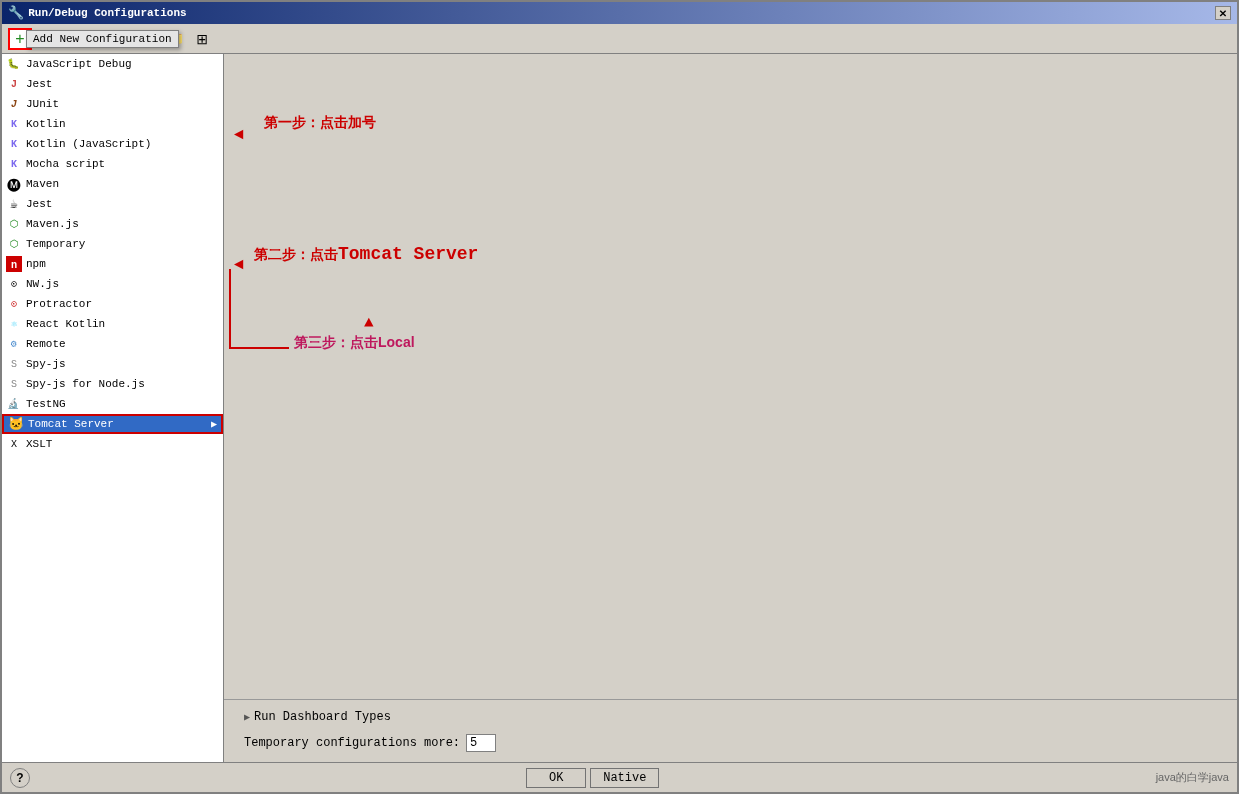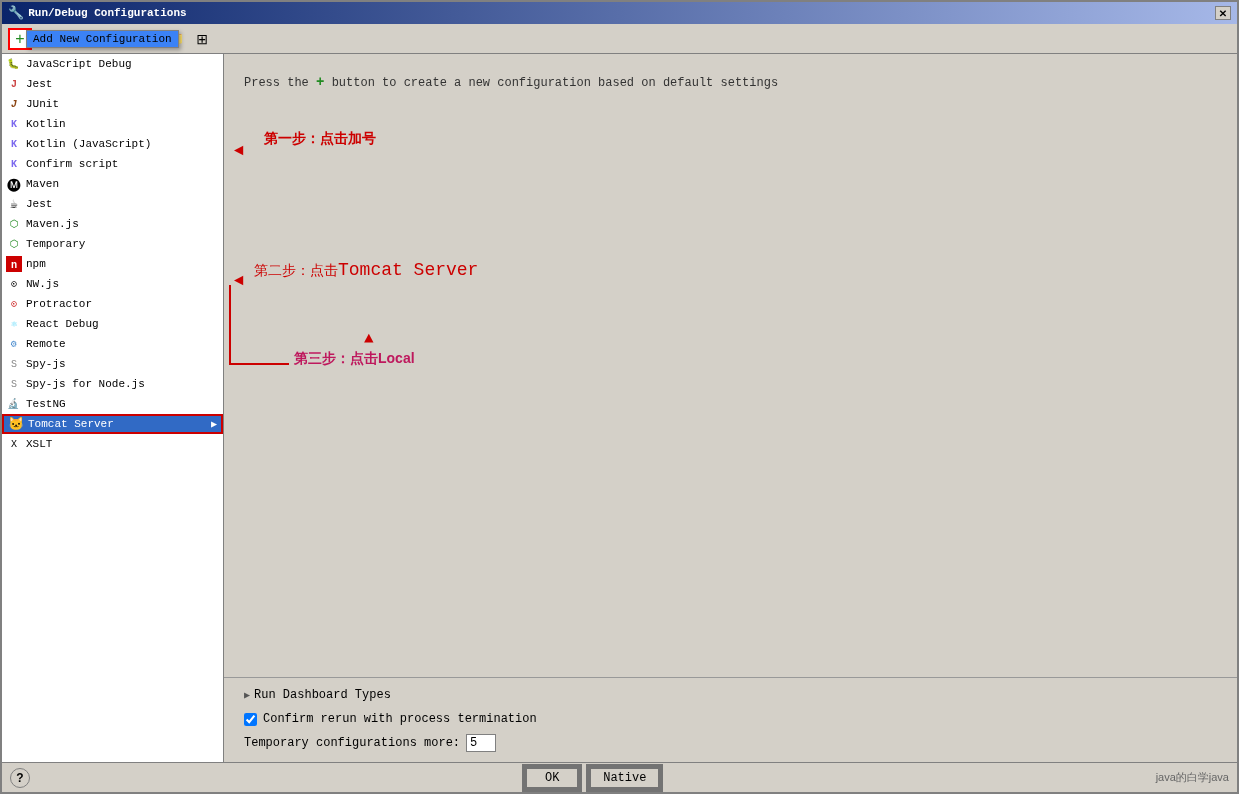--- a/index.html
+++ b/index.html
@@ -23,21 +23,21 @@
     
     .list-area { flex: 1; overflow-y: auto; overflow-x: hidden; }
     
     .list-item { display: flex; align-items: center; gap: 4px; padding: 1px 4px; cursor: pointer; font-size: 11px; white-space: nowrap; height: 20px; }
     .list-item.highlighted { background: #316ac5; color: white; }
     
     .item-icon { width: 16px; height: 16px; display: flex; align-items: center; justify-content: center; font-size: 10px; flex-shrink: 0; }
     .item-label { flex: 1; overflow: hidden; text-overflow: ellipsis; }
     .item-arrow { font-size: 10px; margin-left: auto; }
     
-    .add-new-tooltip { position: absolute; top: 48px; left: 0; background: #3b82f6; border: 1px solid #808080; padding: 2px 6px; font-size: 11px; white-space: nowrap; z-index: 10; box-shadow: 2px 2px 4px rgba(0,0,0,0.3); }
+    .add-new-tooltip { position: absolute; top: 48px; left: 0; background: #e5e5e5; border: 1px solid #808080; padding: 2px 6px; font-size: 11px; white-space: nowrap; z-index: 10; box-shadow: 2px 2px 4px rgba(0,0,0,0.3); }
     
     .right-panel { flex: 1; background: #d4d0c8; display: flex; flex-direction: column; }
     
     .right-content { flex: 1; padding: 20px; }
     
     .press-plus-text { font-size: 12px; font-family: 'Courier New', monospace; color: #333; }
     
     .bottom-section { padding: 10px 20px; border-top: 1px solid #999; }
     
     .run-dashboard { display: flex; align-items: center; gap: 4px; margin-bottom: 10px; cursor: pointer; }
@@ -45,21 +45,21 @@
     
     .checkbox-row { display: flex; align-items: center; gap: 6px; margin-bottom: 8px; font-family: 'Courier New', monospace; font-size: 12px; }
     .checkbox-row input[type="checkbox"] { margin: 0; }
     
     .limit-row { display: flex; align-items: center; gap: 6px; font-family: 'Courier New', monospace; font-size: 12px; }
     .limit-input { width: 30px; border: 1px solid #808080; padding: 1px 3px; font-family: 'Courier New', monospace; font-size: 12px; background: white; }
     
     .bottom-bar { display: flex; align-items: center; justify-content: space-between; padding: 4px 8px; background: #d4d0c8; border-top: 1px solid #808080; height: 30px; }
     .help-btn { width: 20px; height: 20px; border-radius: 50%; border: 1px solid #808080; background: #d4d0c8; font-weight: bold; cursor: pointer; display: flex; align-items: center; justify-content: center; font-size: 12px; }
     .action-btns { display: flex; gap: 4px; }
-    .action-btn { padding: 2px 12px; border: 5px solid #737373; background: #d4d0c8; font-family: 'Courier New', monospace; font-size: 12px; cursor: pointer; min-width: 60px; }
+    .action-btn { padding: 2px 12px; border: 1px solid #737373; background: #d4d0c8; font-family: 'Courier New', monospace; font-size: 12px; cursor: pointer; min-width: 60px; }
     
     
     .list-area::-webkit-scrollbar { width: 12px; }
     .list-area::-webkit-scrollbar-track { background: #d4d0c8; }
     .list-area::-webkit-scrollbar-thumb { background: #a0a0a0; border: 1px solid #808080; }
     
     .left-main { display: flex; flex-direction: column; height: 100%; position: relative; }
   </style>
 </head>
 <body>
@@ -112,21 +112,21 @@
           <div class="list-item">
             <span class="item-icon" style="color: #7B68EE; font-weight: bold;">K</span>
             <span class="item-label">Kotlin</span>
           </div>
           <div class="list-item">
             <span class="item-icon" style="color: #7B68EE; font-weight: bold;">K</span>
             <span class="item-label">Kotlin (JavaScript)</span>
           </div>
           <div class="list-item">
             <span class="item-icon" style="color: #7B68EE; font-weight: bold;">K</span>
-            <span class="item-label">Confirm script</span>
+            <span class="item-label">Mocha script</span>
           </div>
           <div class="list-item">
             <span class="item-icon" style="font-size: 13px;">🅜</span>
             <span class="item-label">Maven</span>
           </div>
           <div class="list-item">
             <span class="item-icon" style="font-size: 13px;">☕</span>
             <span class="item-label">Jest</span>
           </div>
           <div class="list-item">
@@ -144,21 +144,21 @@
           <div class="list-item">
             <span class="item-icon">⊙</span>
             <span class="item-label">NW.js</span>
           </div>
           <div class="list-item">
             <span class="item-icon" style="color: #CC2222;">⊙</span>
             <span class="item-label">Protractor</span>
           </div>
           <div class="list-item">
             <span class="item-icon" style="color: #61DAFB;">⚛</span>
-            <span class="item-label">React Debug</span>
+            <span class="item-label">React Kotlin</span>
           </div>
           <div class="list-item">
             <span class="item-icon" style="color: #4488CC;">⚙</span>
             <span class="item-label">Remote</span>
           </div>
           <div class="list-item">
             <span class="item-icon" style="color: #888;">S</span>
             <span class="item-label">Spy-js</span>
           </div>
           <div class="list-item">
@@ -179,58 +179,49 @@
             <span class="item-icon" style="font-size: 10px;">X</span>
             <span class="item-label">XSLT</span>
           </div>
         </div>
 
       </div>
     </div>
 
     <div class="right-panel">
       <div class="right-content">
-        <div class="press-plus-text">
-          <span>Press the</span>
-          <span style="color: #228B22; font-weight: bold; font-size: 14px;">+</span>
-          <span>button to create a new configuration based on default settings</span>
-        </div>
 
         <div style="position: relative; margin-top: 40px; height: 300px;">
 
           <div style="position: absolute; top: 0px; left: 20px; color: #CC0000; font-weight: bold; font-size: 14px; font-family: Arial, sans-serif;">
             <span>第一步：点击加号</span>
           </div>
 
           <div style="position: absolute; top: 12px; left: -10px; color: #CC0000; font-size: 16px;">◄</div>
 
-          <div style="position: absolute; top: 130px; left: 10px; color: #CC0000; font-weight: normal; font-size: 14px; font-family: Arial, sans-serif;">
+          <div style="position: absolute; top: 130px; left: 10px; color: #CC0000; font-weight: bold; font-size: 14px; font-family: Arial, sans-serif;">
             <span>第二步：点击</span><span style="font-size: 18px; font-family: 'Courier New', monospace;">Tomcat Server</span>
           </div>
 
           <div style="position: absolute; top: 142px; left: -10px; color: #CC0000; font-size: 16px;">◄</div>
 
           <div style="position: absolute; top: 155px; left: -15px; width: 60px; height: 80px; border-left: 2px solid #CC0000; border-bottom: 2px solid #CC0000;"></div>
 
           <div style="position: absolute; top: 220px; left: 50px; color: #be185d; font-weight: bold; font-size: 14px; font-family: Arial, sans-serif;">
             <span>第三步：点击Local</span>
           </div>
 
           <div style="position: absolute; top: 200px; left: 120px; color: #CC0000; font-size: 16px;">▲</div>
         </div>
       </div>
 
       <div class="bottom-section">
         <div class="run-dashboard">
           <span class="triangle-icon">▶</span>
           <span>Run Dashboard Types</span>
-        </div>
-        <div class="checkbox-row">
-          <input type="checkbox" checked="" style="">
-          <span>Confirm rerun with process termination</span>
         </div>
         <div class="limit-row">
           <span>Temporary configurations more:</span>
           <input type="text" class="limit-input" value="5" style="">
         </div>
       </div>
     </div>
   </div>
 
   <div class="bottom-bar">

